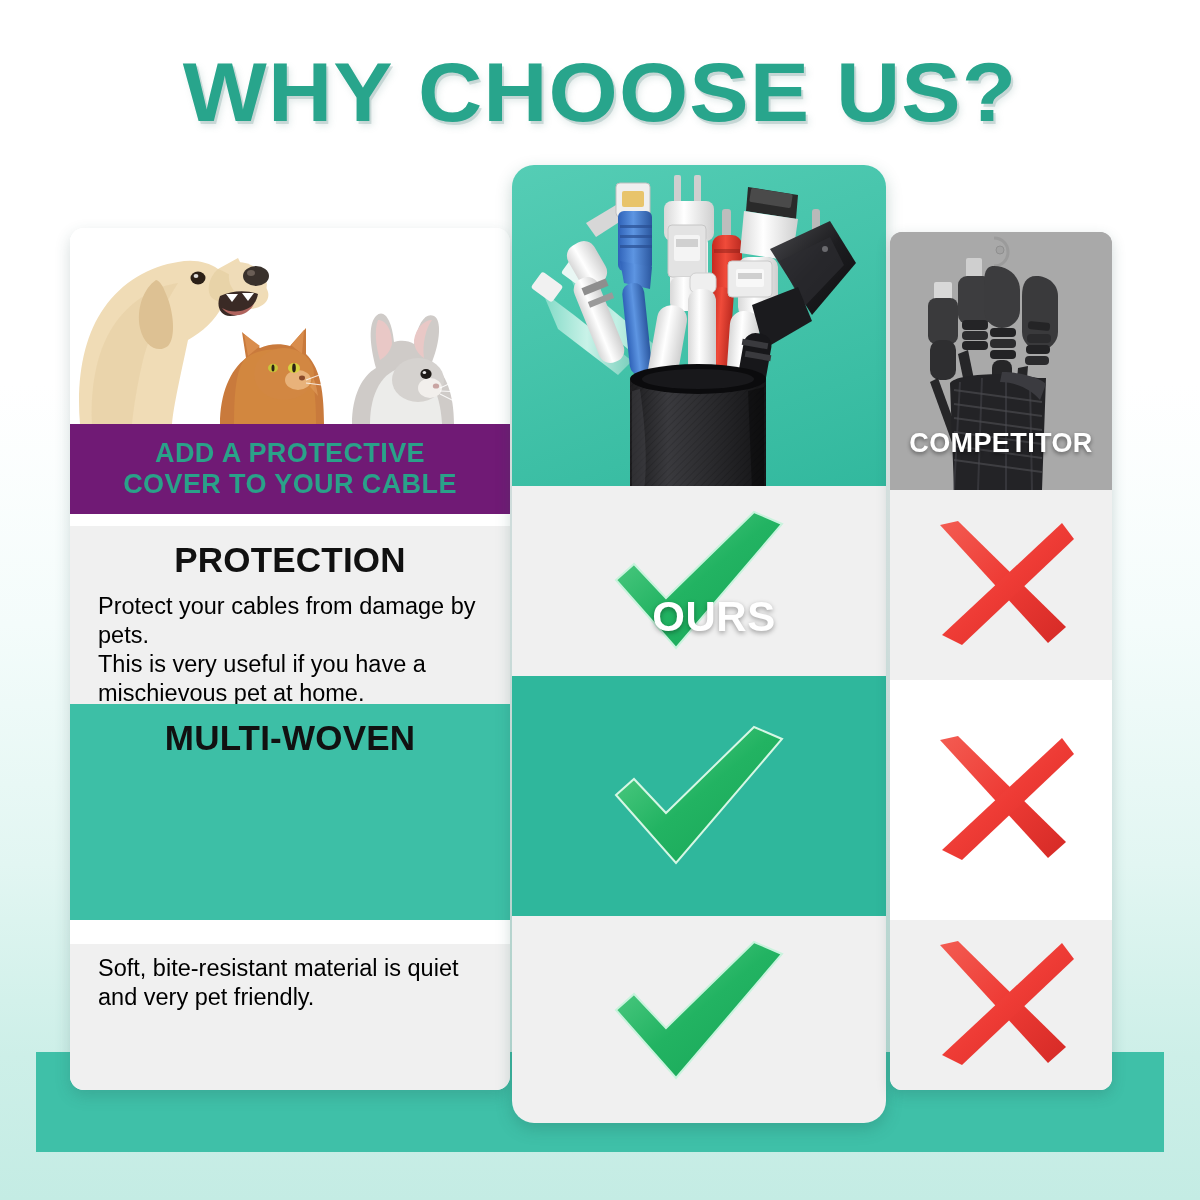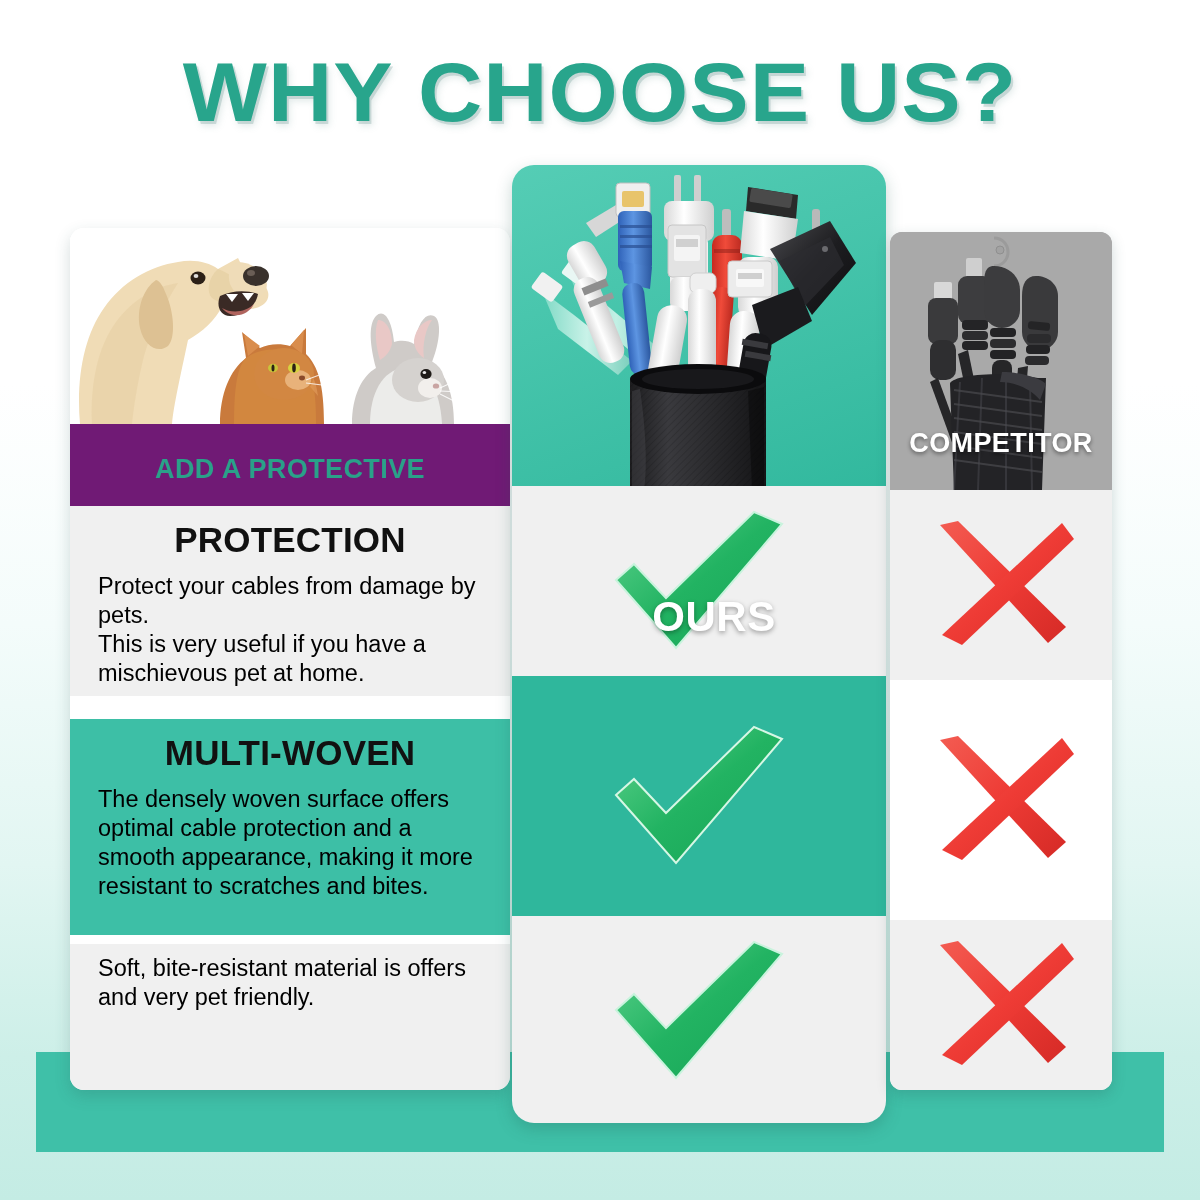--- a/index.html
+++ b/index.html
@@ -168,34 +168,34 @@
           <ellipse cx="356" cy="146" rx="5.6" ry="5" fill="#1e1a17"></ellipse>
           <ellipse cx="354.4" cy="144.4" rx="1.8" ry="1.5" fill="#fff" opacity=".9"></ellipse>
           <path d="M370 160 L392 150 M370 163 L392 164 M370 166 L390 176" stroke="#fff" stroke-width="1.1" opacity=".85" fill="none"></path>
         </g>
       </svg>
     </div>
 
     <div class="left-head">
       <div class="left-head-txt">
         <div>ADD A PROTECTIVE</div>
-      </div>
-    </div>
-
-    <div class="lrow plain" id="lrow0" style="top:278px;height:190px;">
+        <div>COVER TO YOUR CABLE</div>
+      </div>
+    </div>
+
+    <div class="lrow plain" id="lrow0" style="top:298px;height:190px;">
       <h3>PROTECTION</h3>
       <p style="white-space:pre-line;">Protect your cables from damage by pets.
 This is very useful if you have a mischievous pet at home.</p>
     </div>
-    <div class="lrow alt" id="lrow1" style="top:491px;height:216px;">
+    <div class="lrow alt" id="lrow1" style="top:476px;height:216px;">
       <h3>MULTI-WOVEN</h3>
-      <p>The densely woven surface offers optimal cable protection and a smooth appearance, making it more resistant to scratches and bites.</p>
     </div>
     <div class="lrow plain" id="lrow2" style="top:716px;height:146px;">
-      <p>Soft, bite-resistant material is offers and very pet friendly.</p>
+      <p>Soft, bite-resistant material is quiet and very pet friendly.</p>
     </div>
   </div>
 
   <div class="ours-panel">
 
     <div class="ours-photo">
       <svg viewBox="0 0 374 325" width="374" height="325">
         <defs>
           <linearGradient id="sleeveG" x1="0" y1="0" x2="1" y2="0">
             <stop offset="0" stop-color="#1c1c1e"></stop>

